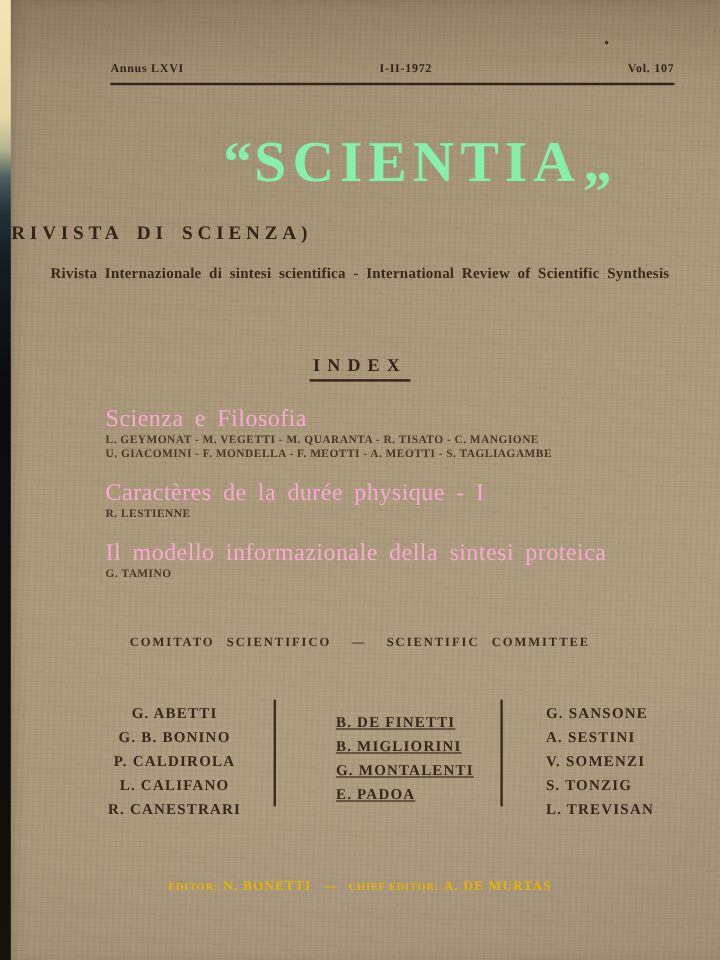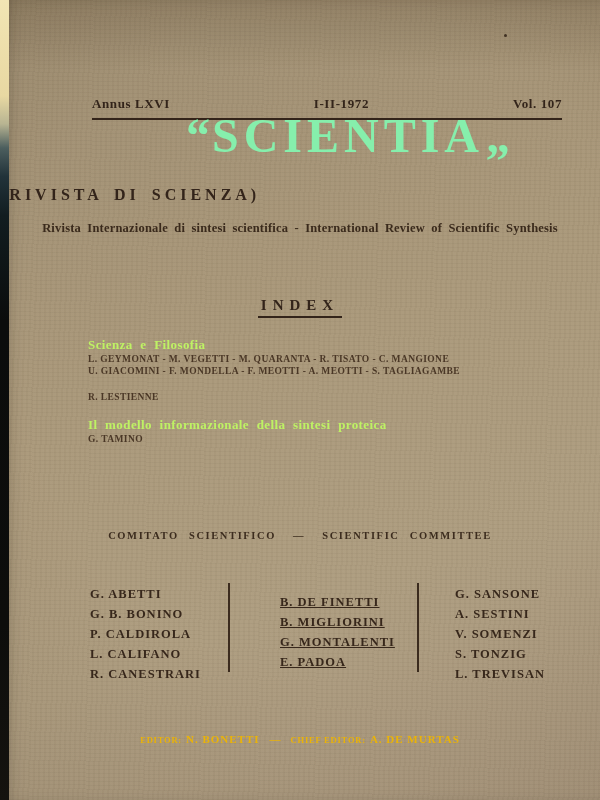--- a/index.html
+++ b/index.html
@@ -40,22 +40,22 @@
     background:
       repeating-linear-gradient(92deg, rgba(120,100,70,0.045) 0 2px, rgba(0,0,0,0) 2px 5px),
       repeating-linear-gradient(1deg, rgba(60,45,25,0.035) 0 1px, rgba(0,0,0,0) 1px 4px);
     mix-blend-mode:multiply;
   }
   .content{position:absolute;inset:0;z-index:3;}
 
   .masthead{
     position:absolute;left:92px;top:52px;width:470px;
     display:flex;justify-content:space-between;align-items:center;
-    font-size:13px;font-weight:bold;letter-spacing:0.6px;
-    padding-bottom:6px;border-bottom:2px solid var(--ink);margin-top:44px;
+    font-size:10px;font-weight:bold;letter-spacing:0.6px;
+    padding-bottom:6px;border-bottom:2px solid var(--ink);
   }
   .title-row{
     position:absolute;left:0;top:108px;width:100%;
     text-align:center;font-weight:bold;font-size:48px;letter-spacing:5px;
     color:#86efac;white-space:nowrap;margin-left:48px;
   }
   .title-row .q-open{letter-spacing:0;margin-right:2px;}
   .title-row .q-close{letter-spacing:0;margin-left:2px;}
   .rivista{
     position:absolute;left:0;top:186px;width:100%;
@@ -66,36 +66,36 @@
     font-size:12.5px;font-weight:bold;letter-spacing:0.2px;word-spacing:3px;
     color:#3a2a1c;
   }
   .index-heading-wrap{position:absolute;left:0;top:296px;width:100%;text-align:center;}
   .index-heading{
     display:inline-block;font-size:15px;font-weight:bold;letter-spacing:6px;
     border-bottom:2px solid var(--ink);padding:0 3px 2px 3px;
   }
   .index-list{position:absolute;left:88px;top:338px;width:480px;}
   .article-title{
-    font-size:13px;font-weight:700;letter-spacing:0.4px;word-spacing:4px;
-    color:#bef264;line-height:1.1;
+    font-size:20px;font-weight:400;letter-spacing:0.4px;word-spacing:4px;
+    color:#f9a8d4;line-height:1.1;
   }
   .article-authors{
     font-size:9.5px;font-weight:bold;letter-spacing:0.4px;line-height:1.25;
     color:var(--ink-soft);margin-top:2px;
   }
   .article + .article{margin-top:14px;}
 
   .committee-heading{
     position:absolute;left:0;top:530px;width:100%;text-align:center;
     font-size:10.5px;font-weight:bold;letter-spacing:1.6px;word-spacing:6px;
     color:#3c2c1e;
   }
   .committee-col{position:absolute;font-size:12.5px;font-weight:bold;letter-spacing:1px;line-height:20px;color:#37271b;}
-  .col-1{left:90px;top:584px;}
+  .col-1{left:90px;top:584px;text-align:center;}
   .col-2{left:280px;top:592px;text-decoration:underline;}
   .col-3{left:455px;top:584px;}
   .committee-col span{display:block;white-space:nowrap;}
   .v-divider{position:absolute;top:583px;height:89px;width:2px;background:#3b2b1e;}
   .vd-1{left:228px;}
   .vd-2{left:417px;}
 
   .footer{
     position:absolute;left:0;top:729px;width:100%;text-align:center;
     color:#eab308;white-space:nowrap;
@@ -136,20 +136,21 @@
 
     <div class="index-list">
       <div class="article">
         <div class="article-title">Scienza e Filosofia</div>
         <div class="article-authors">
           <div>L. GEYMONAT - M. VEGETTI - M. QUARANTA - R. TISATO - C. MANGIONE</div>
           <div>U. GIACOMINI - F. MONDELLA - F. MEOTTI - A. MEOTTI - S. TAGLIAGAMBE</div>
         </div>
       </div>
       <div class="article">
+        <div class="article-title">Caractères de la durée physique - I</div>
         <div class="article-authors">
           <div>R. LESTIENNE</div>
         </div>
       </div>
       <div class="article">
         <div class="article-title">Il modello informazionale della sintesi proteica</div>
         <div class="article-authors">
           <div>G. TAMINO</div>
         </div>
       </div>

